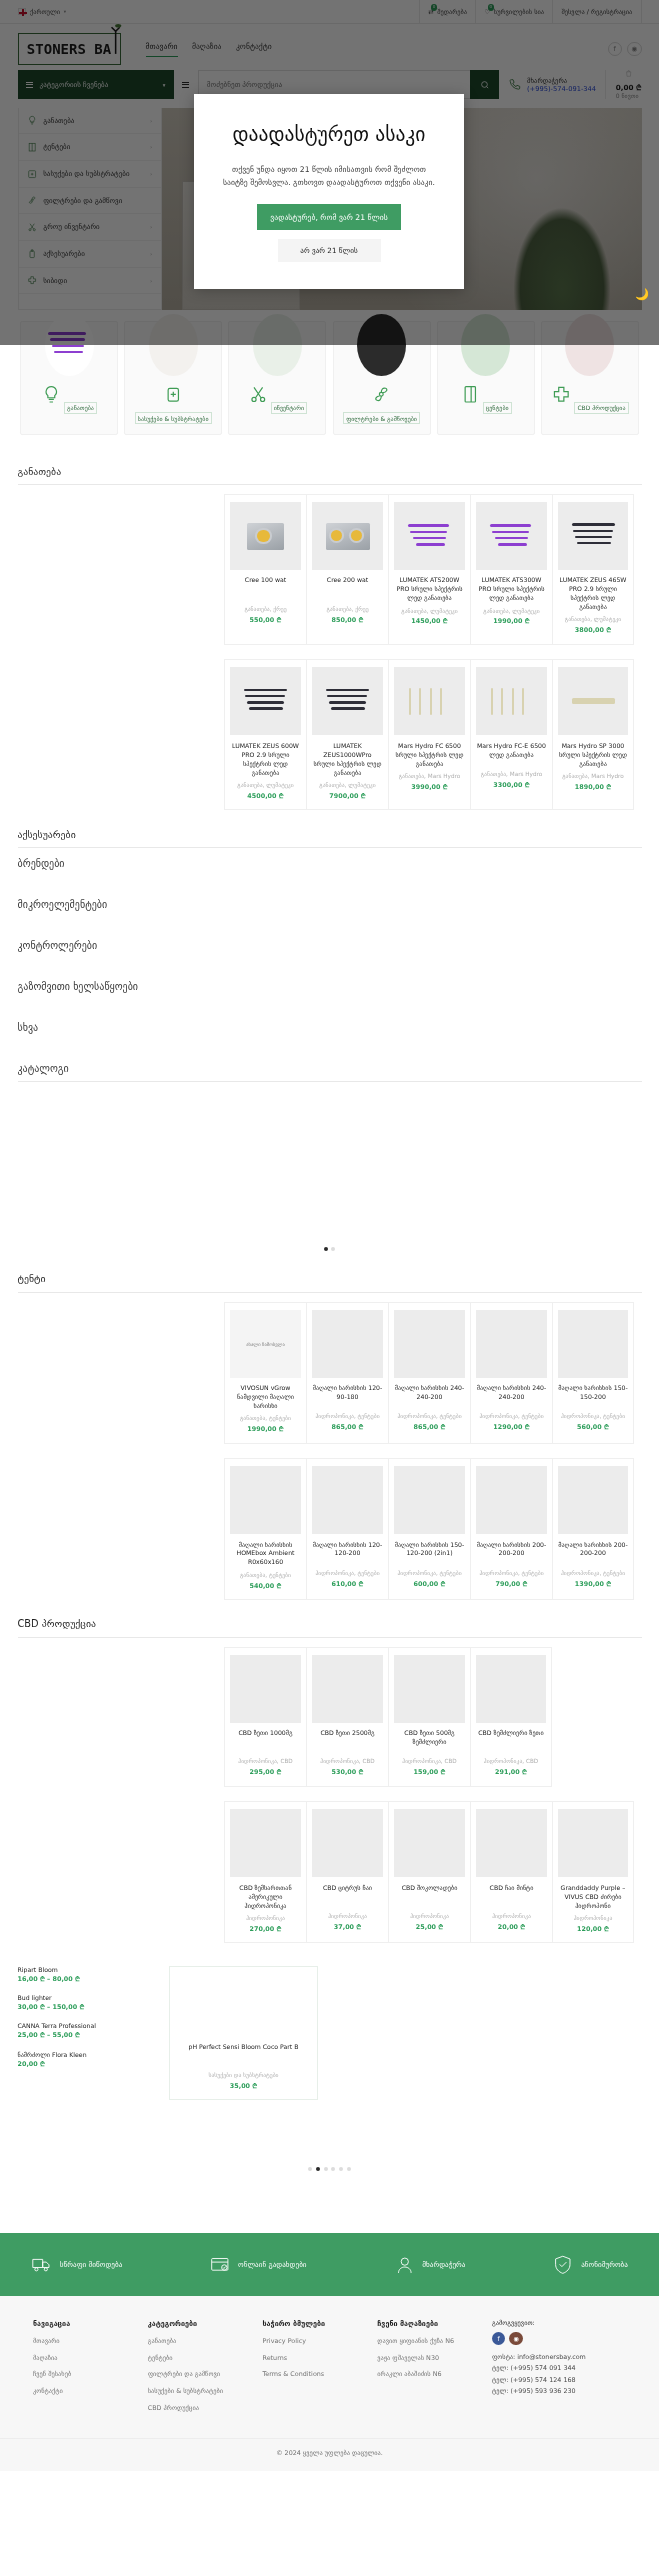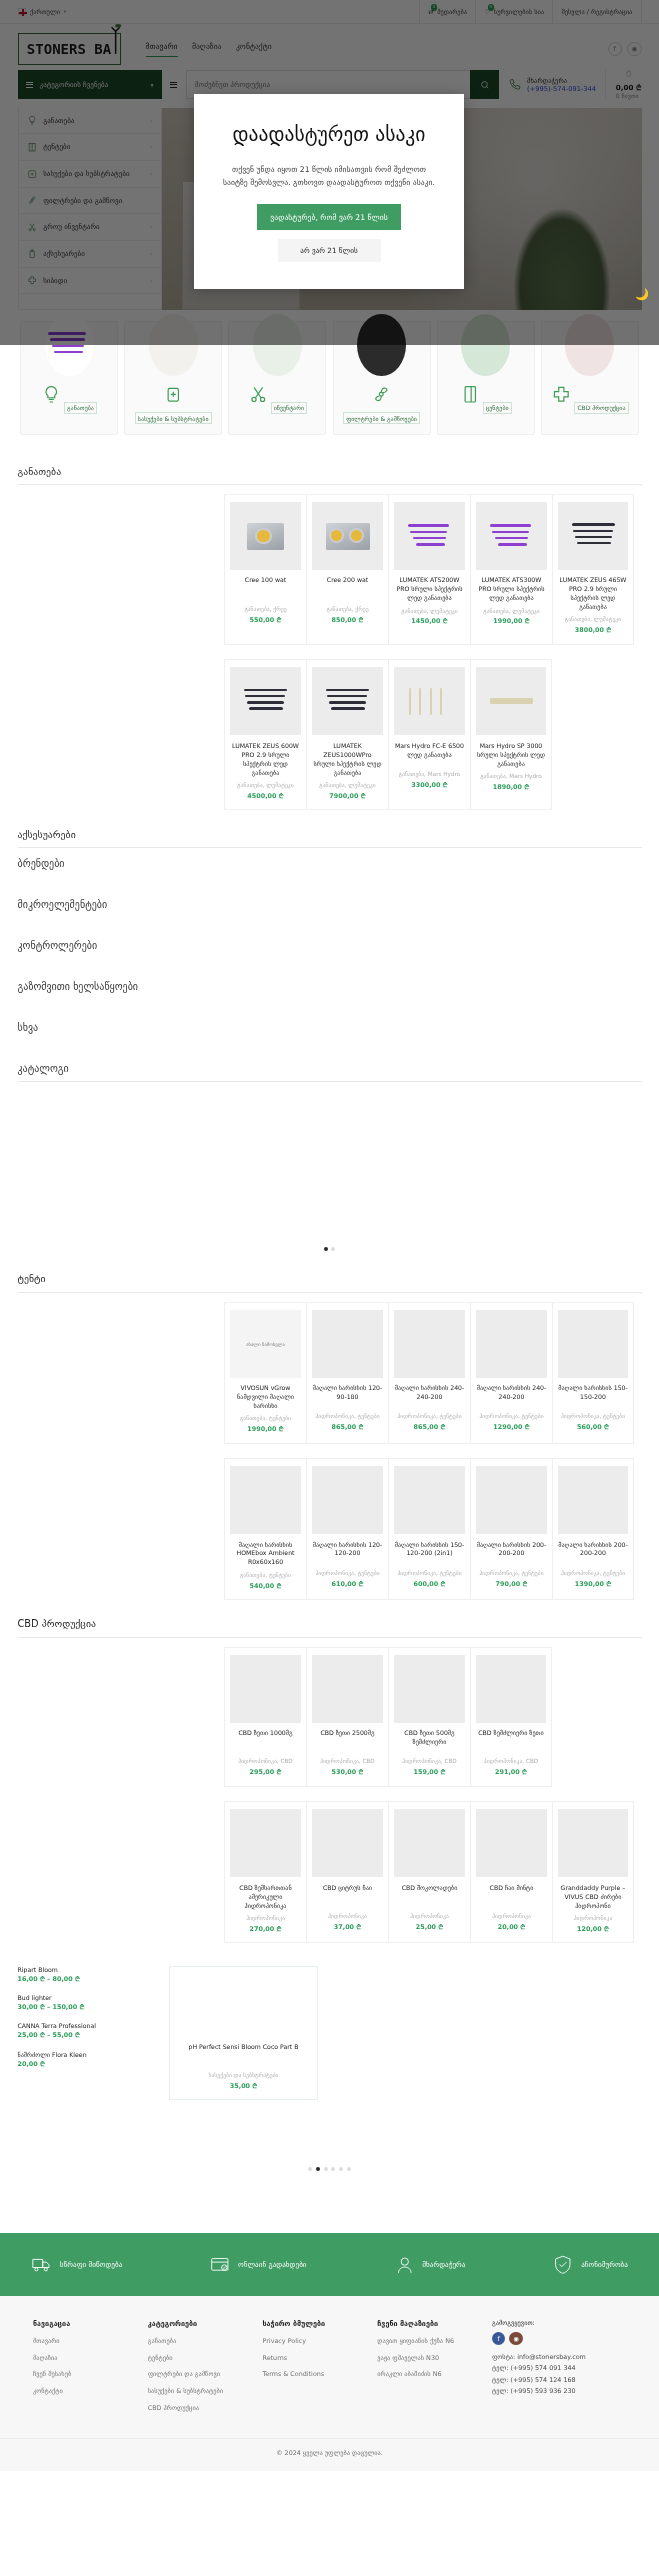--- a/index.html
+++ b/index.html
@@ -85,21 +85,21 @@
   .soc {
     width: 14.4px; height: 14.4px; border: 0.5px solid #d8d8d8; border-radius: 50%;
     display: flex; align-items: center; justify-content: center;
     color: #8a8a8a; font-size: 6.7px;
   }
   
   .searchrow {
     display: flex; align-items: stretch; padding: 0 17.5px 8.2px 17.5px; gap: 0;
   }
   .cat-btn {
-    background: #1d4a2b; color: #fff; width: 144px;
+    background: #1d4a2b; color: #fff; width: 156px;
     display: flex; align-items: center; gap: 6.2px; padding: 0 8.2px;
     font-size: 7px; height: 29px;
   }
   .burger { display: inline-flex; flex-direction: column; gap: 1.5px; }
   .burger span { display: block; width: 7.7px; height: 1px; background: currentColor; }
   .cat-btn .chev { margin-left: auto; font-size: 5.2px; }
   .burger-dark { color: #2a2a2a; padding: 0 8.2px; display: flex; align-items: center; }
   .search-field {
     flex: 1; border: 0.5px solid #e1e1e1; border-right: none;
     display: flex; align-items: center; padding: 0 8.2px; height: 29px;
@@ -613,20 +613,33 @@
   </div>
   <div class="pcard">
     <div class="pimg">
         <div class="bar-light white">
           <i style="top:2.1px;width:2.1px;height:27px;left:3.1px"></i>
           <i style="top:2.1px;width:2.1px;height:27px;left:13.4px"></i>
           <i style="top:2.1px;width:2.1px;height:27px;left:24px"></i>
           <i style="top:2.1px;width:2.1px;height:27px;left:34px"></i>
         </div>
       </div>
+    <div class="pname">Mars Hydro FC 6500 სრული სპექტრის ლედ განათება</div>
+    <div class="pcat">განათება, Mars Hydro</div>
+    <div class="pprice">3990,00 ₾</div>
+  </div>
+  <div class="pcard">
+    <div class="pimg">
+        <div class="bar-light white">
+          <i style="top:2.1px;width:2.1px;height:27px;left:3.1px"></i>
+          <i style="top:2.1px;width:2.1px;height:27px;left:13.4px"></i>
+          <i style="top:2.1px;width:2.1px;height:27px;left:24px"></i>
+          <i style="top:2.1px;width:2.1px;height:27px;left:34px"></i>
+        </div>
+      </div>
     <div class="pname">Mars Hydro FC-E 6500 ლედ განათება</div>
     <div class="pcat">განათება, Mars Hydro</div>
     <div class="pprice">3300,00 ₾</div>
   </div>
   <div class="pcard">
     <div class="pimg">
         <div class="bar-light white">
           <i style="top:12.4px;width:43px;height:6.2px"></i>
         </div>
       </div>

